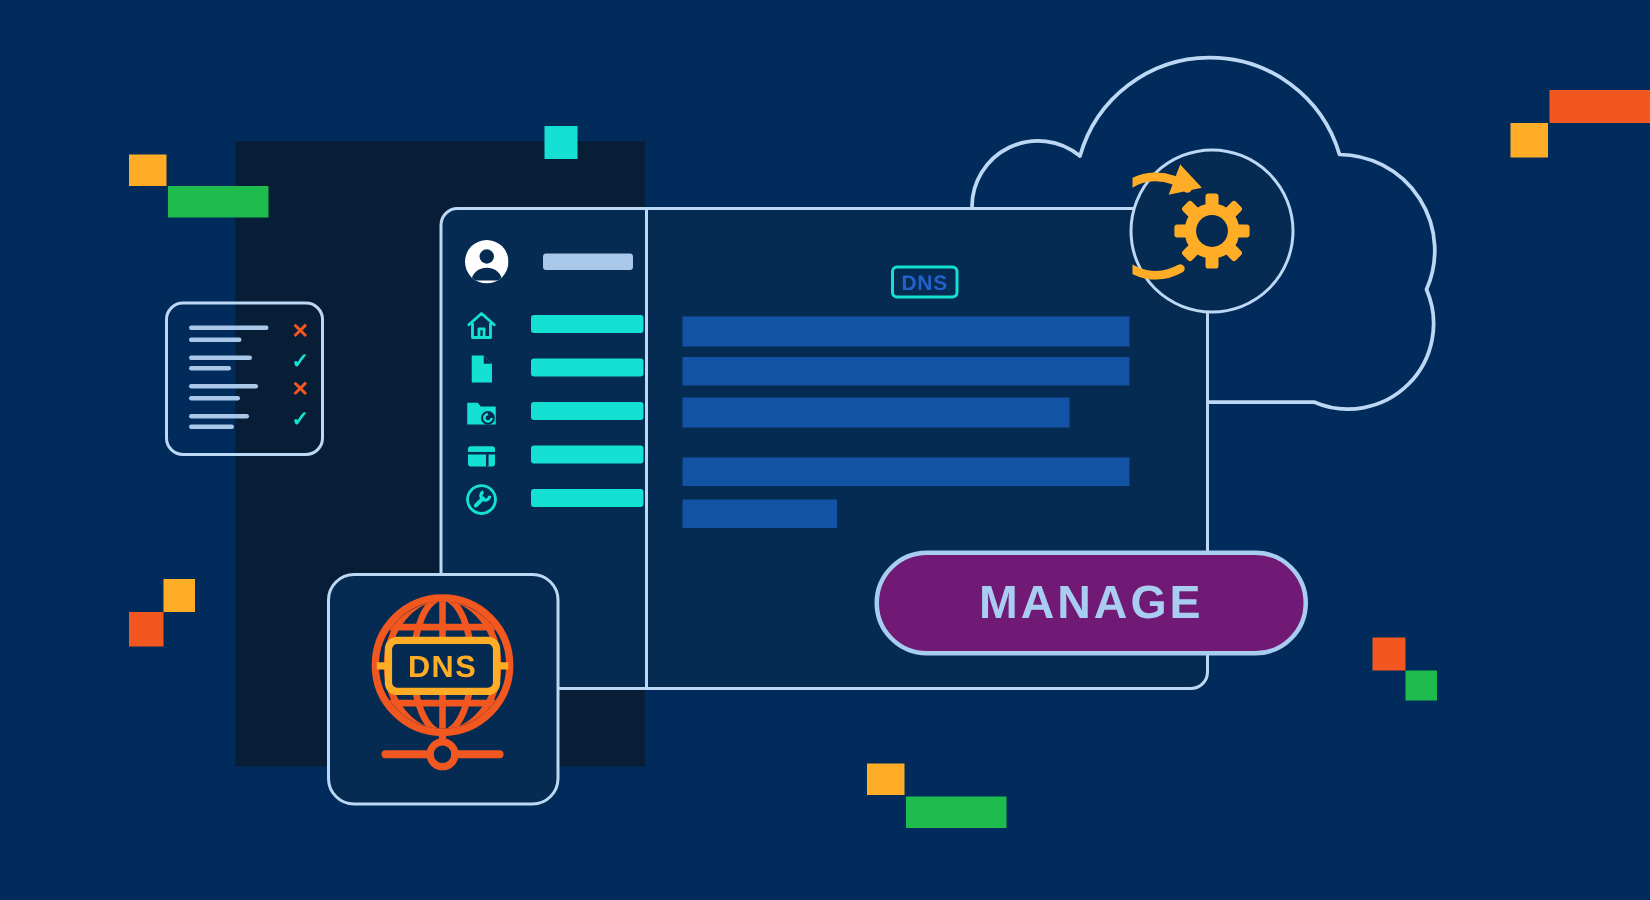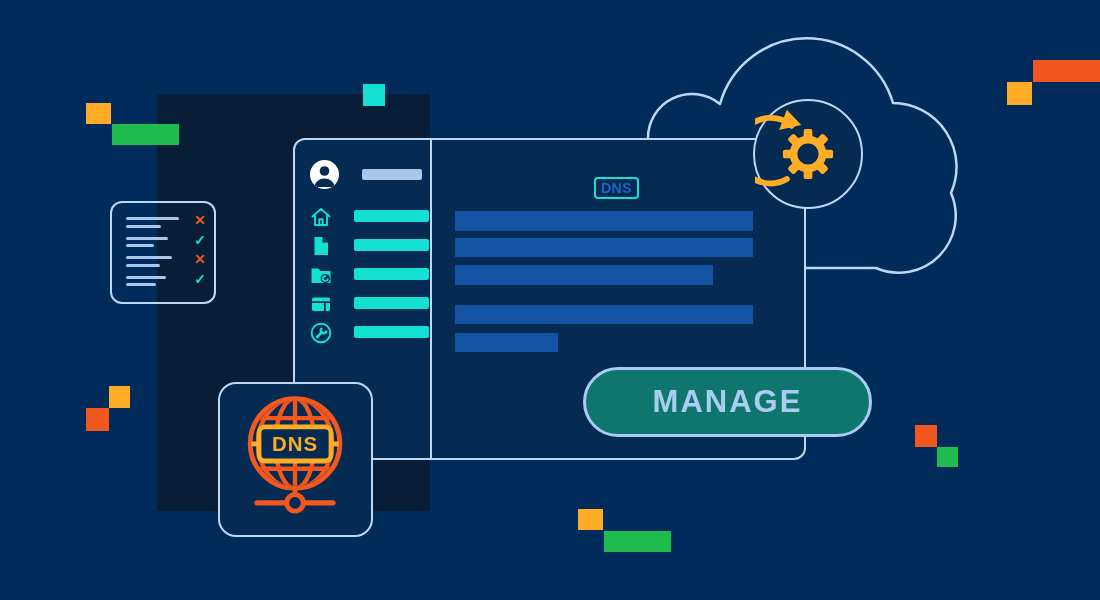--- a/index.html
+++ b/index.html
@@ -41,21 +41,21 @@
       display:flex;align-items:center;justify-content:center;letter-spacing:.5px;}
   .bars-layer{position:absolute;left:0;top:0;width:100%;height:100%;z-index:4;pointer-events:none;}
   .cbar{position:absolute;background:#1253A4;}
 
   
   .gear-circle{position:absolute;left:753px;top:99px;width:110px;height:110px;border-radius:50%;
       background:#052B53;border:2px solid #BCD8F4;z-index:5;box-sizing:border-box;}
 
   
   .manage-btn{position:absolute;left:583px;top:367px;width:289px;height:70px;border-radius:35px;
-      background:#0f766e;border:3px solid #A9CDF1;color:#A9CDF1;font-family:"Liberation Sans",sans-serif;
+      background:#701a75;border:3px solid #A9CDF1;color:#A9CDF1;font-family:"Liberation Sans",sans-serif;
       font-size:31px;font-weight:700;letter-spacing:2px;z-index:5;cursor:pointer;}
 
   
   .dns-card{position:absolute;left:218px;top:382px;width:155px;height:155px;border-radius:18px;
       background:#052B53;border:2px solid #BCD8F4;z-index:6;box-sizing:border-box;}
 </style>
 </head>
 <body>
 
 <div class="canvas">

